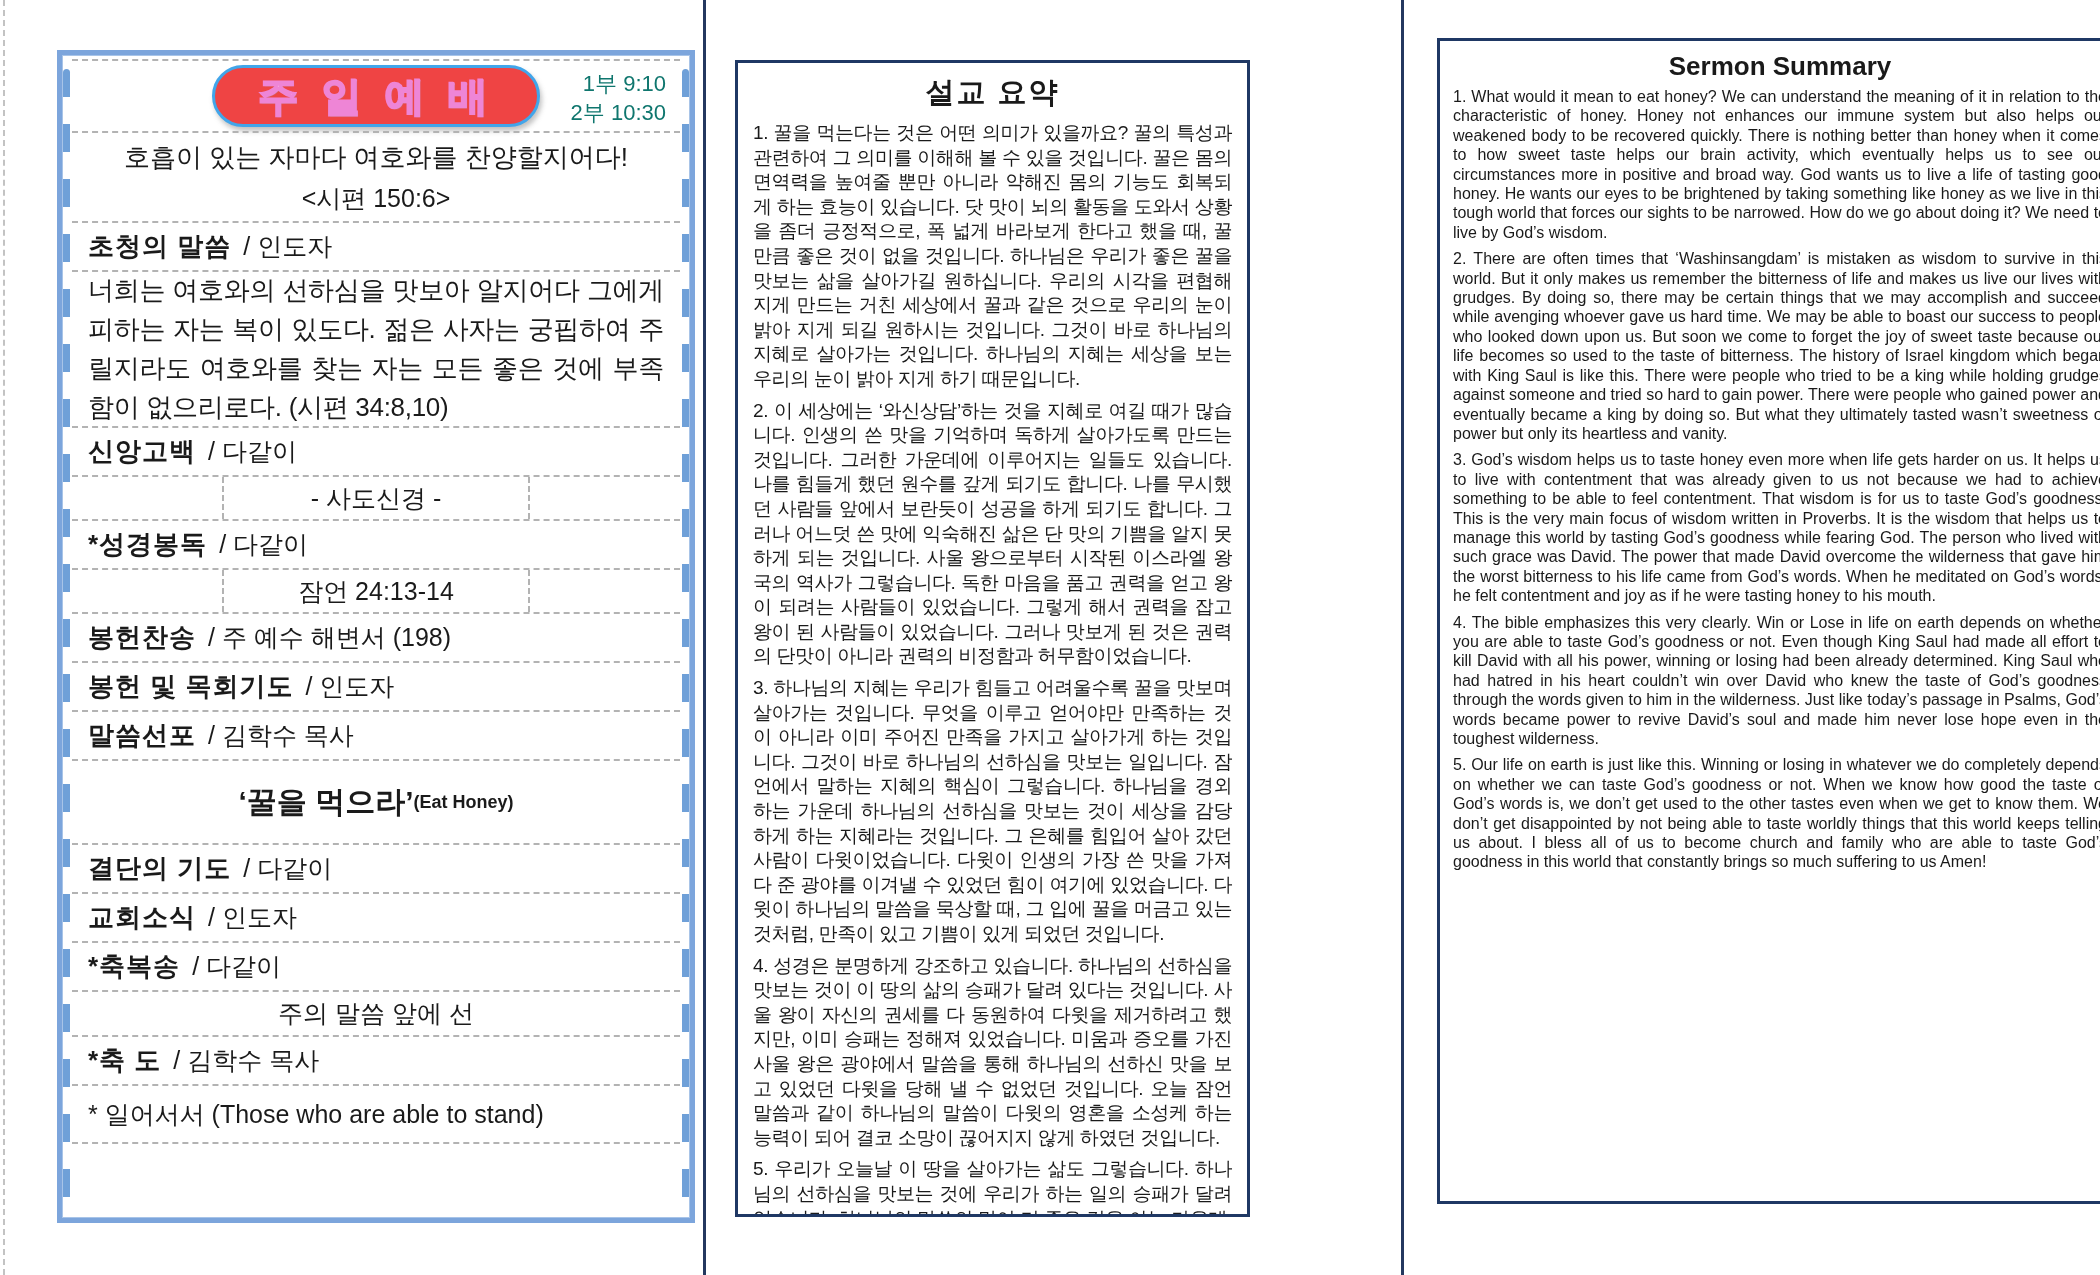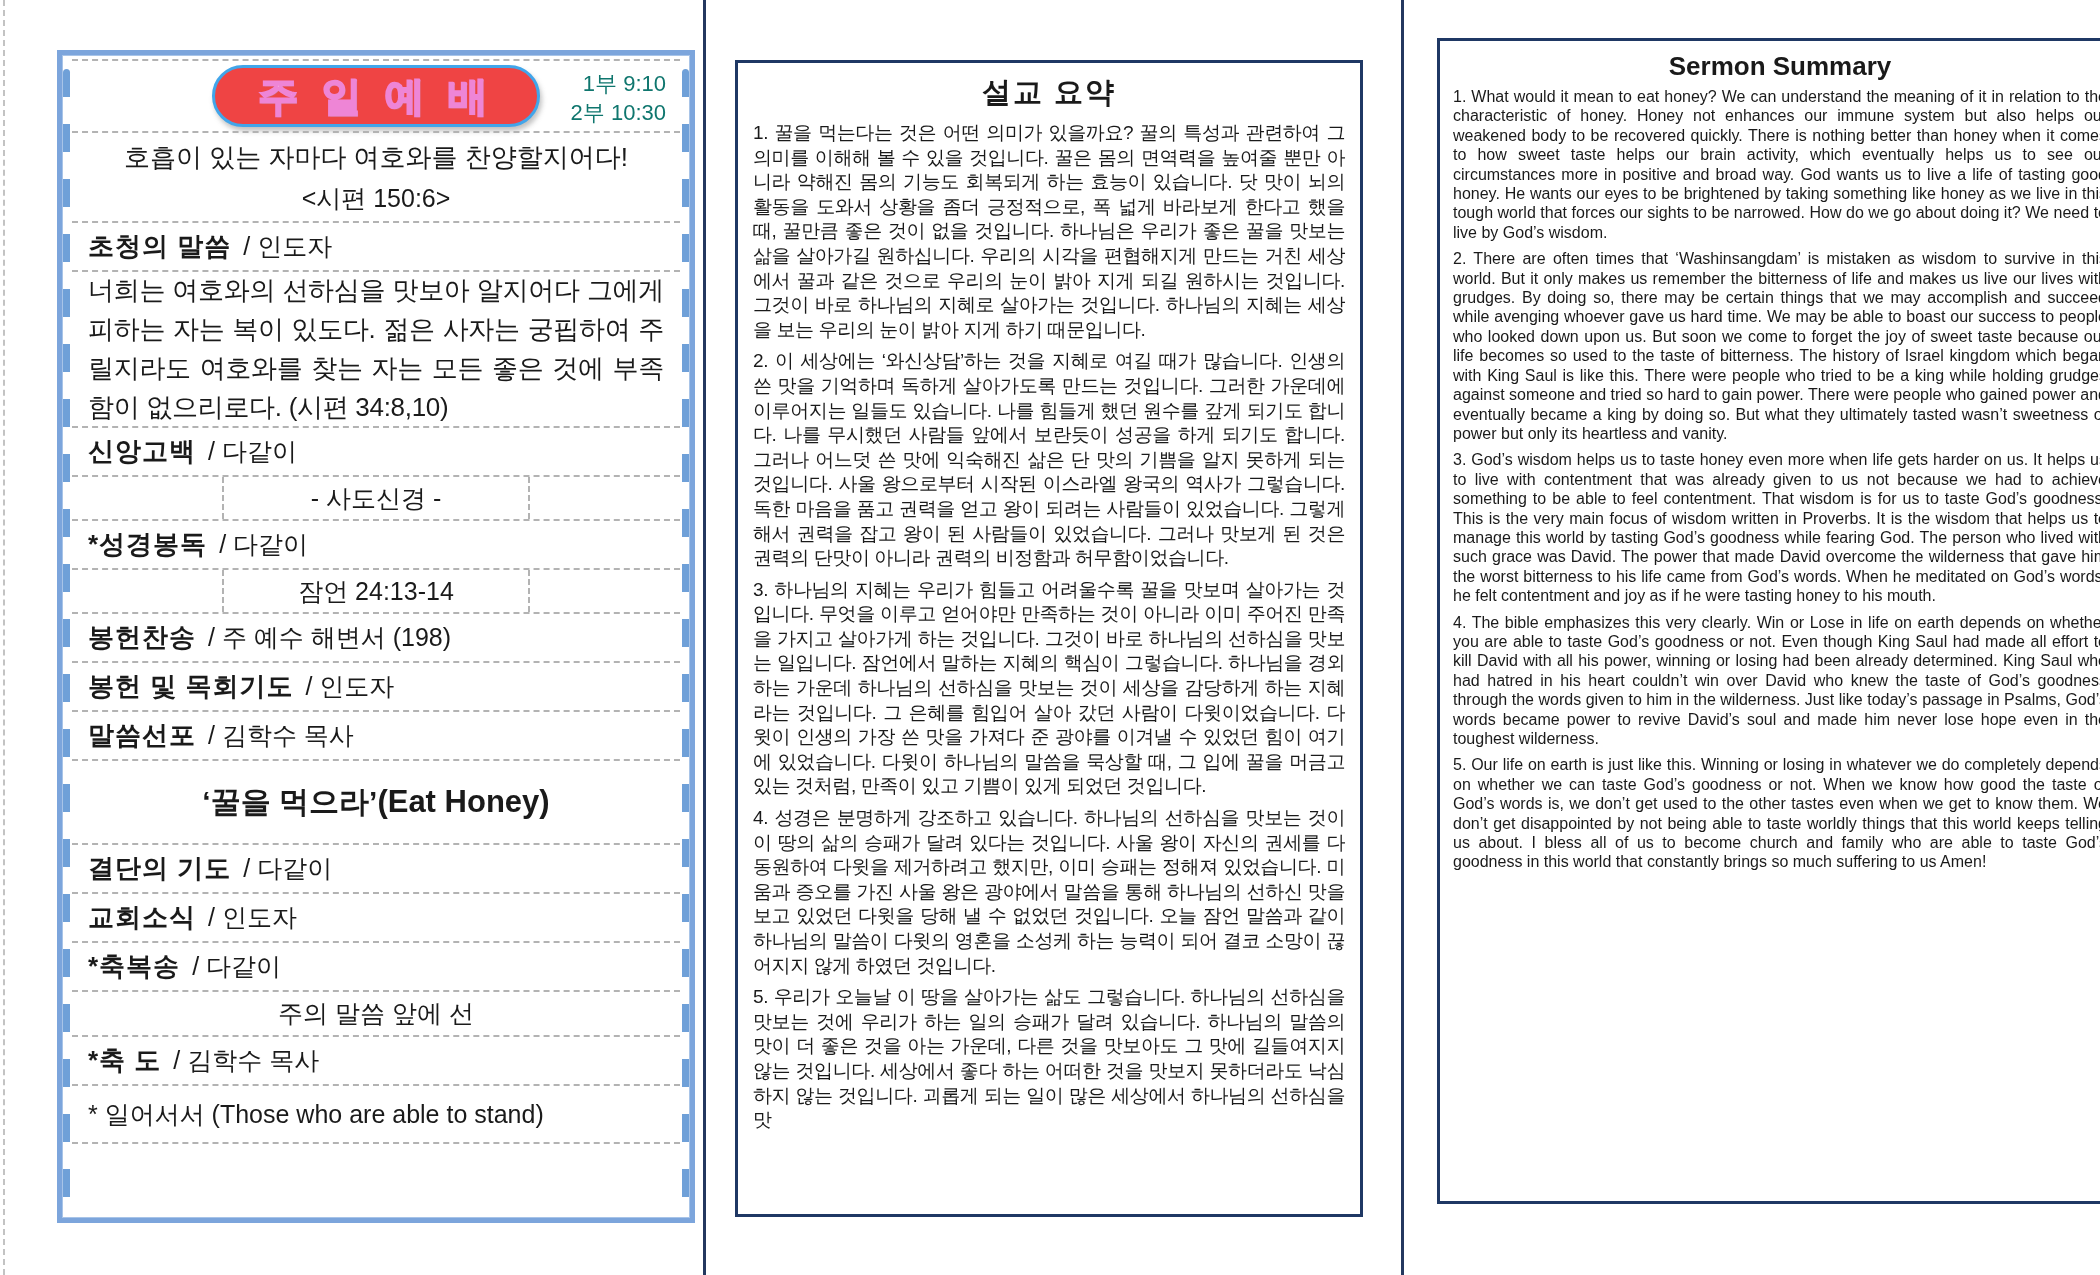--- a/index.html
+++ b/index.html
@@ -43,26 +43,26 @@
 
   .lbl{font-weight:bold;font-size:26px;letter-spacing:1px;white-space:pre;}
   .val{font-size:25px;margin-left:12px;white-space:pre;}
   .c2-line1{font-size:26px;line-height:42px;}
   .c2-line2{font-size:25px;line-height:40px;}
   .scrip-text{font-size:26px;line-height:39px;text-align:justify;letter-spacing:-0.3px;}
   .cell-side{width:150px;height:100%;}
   .cell-mid{flex:1;height:100%;display:flex;align-items:center;justify-content:center;
     border-left:2px dashed #b3b3b3;border-right:2px dashed #b3b3b3;font-size:25px;}
   .sermon-line1{font-size:30px;font-weight:bold;line-height:40px;}
-  .sermon-line2{font-size:31px;font-weight:bold;line-height:32px;}
+  .sermon-line2{font-size:18px;font-weight:bold;line-height:32px;}
   .foot-text{font-size:25px;}
 
   
   .summary-ko{
-    position:absolute;left:735px;top:60px;width:628px;height:1157px;
+    position:absolute;left:735px;top:60px;width:515px;height:1157px;
     border:3px solid #1F3864;box-sizing:border-box;background:#fff;
     padding:6px 15px 0 15px;overflow:hidden;
   }
   .summary-ko-title{text-align:center;font-size:29px;font-weight:bold;margin:4px 0 8px 0;letter-spacing:2px;}
   .summary-ko p{font-size:19px;line-height:24.6px;text-align:justify;margin:0 0 7px 0;letter-spacing:-0.4px;}
 
   
   .summary-en{
     position:absolute;left:1437px;top:38px;width:690px;height:1166px;
     border:3px solid #1F3864;box-sizing:border-box;background:#fff;

